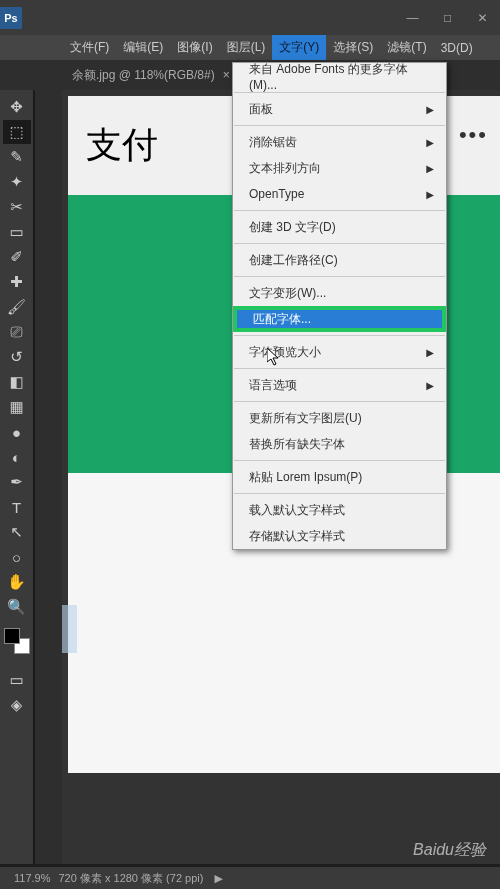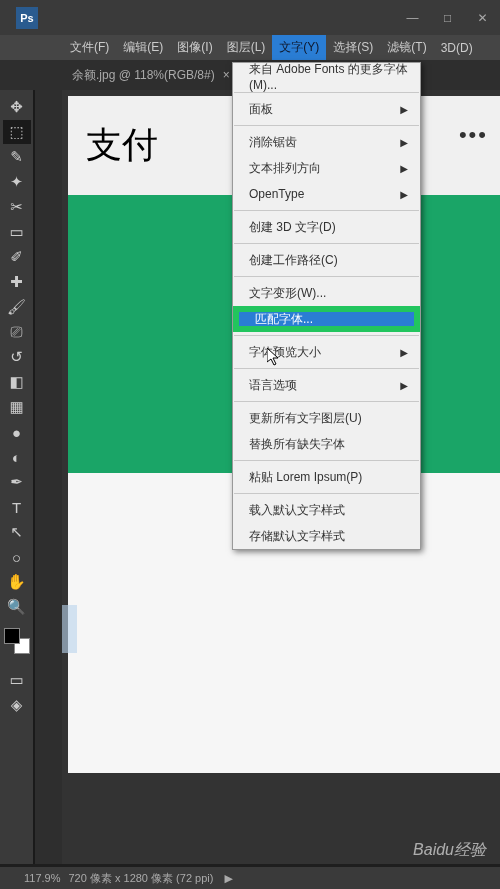--- a/index.html
+++ b/index.html
@@ -1,17 +1,17 @@
 <!DOCTYPE html>
 <html><head>
 <meta charset="utf-8">
 <style>
 *{margin:0;padding:0;box-sizing:border-box;font-family:"Microsoft YaHei",Arial,sans-serif;user-select:none}
 body{width:500px;height:889px;background:#1e1e1e;overflow:hidden;position:relative}
-.titlebar{height:35px;background:#3a3a3a;display:flex;align-items:center;padding-left:16px}
+.titlebar{height:35px;background:#3a3a3a;display:flex;align-items:center;padding-left:0}
 .ps-icon{width:22px;height:22px;background:#2a5b8f;color:#fff;font-size:11px;font-weight:bold;display:flex;align-items:center;justify-content:center;margin-right:8px}
 .winbtns{margin-left:auto;display:flex}
 .winbtn{width:35px;height:35px;display:flex;align-items:center;justify-content:center;color:#aaa;font-size:12px}
 .menubar{height:25px;background:#454545;display:flex;align-items:center;padding-left:63px;font-size:12px;color:#ccc}
 .menuitem{padding:0 7px;height:25px;display:flex;align-items:center}
 .menuitem.open{background:#2a7dd4;color:#0f172a}
 .filetab{height:30px;background:#2e2e2e;display:flex;align-items:center;padding-left:72px;font-size:12px;color:#aaa}
 .filetab .close{margin-left:8px}
 .workarea{display:flex;height:calc(100% - 115px)}
 .tools{width:34px;background:#3a3a3a;display:flex;flex-direction:column;align-items:center;padding-top:5px;border-right:1px solid #1a1a1a}
@@ -22,28 +22,28 @@
 .fg{position:absolute;width:16px;height:16px;background:#000;border:1px solid #888;z-index:2}
 .bg{position:absolute;right:0;bottom:0;width:16px;height:16px;background:#fff;border:1px solid #888}
 .qm{margin-top:14px}
 .canvas{flex:1;background:#333;position:relative;overflow:hidden}
 .canvas-inner{position:absolute;left:6px;top:6px;right:0;bottom:0}
 .hdr{height:99px;background:#f0f0f0;display:flex;align-items:center;padding-left:18px}
 .hdr-text{font-size:36px;color:#000;font-weight:400}
 .greenblock{height:278px;background:#1aa567}
 .whiteblock{height:300px;background:#f6f6f6;position:relative}
 .sel{position:absolute;left:-6px;top:132px;width:15px;height:48px;background:#b9d4ed;opacity:0.6}
-.dropdown{position:absolute;left:232px;top:62px;width:189px;background:#f0f0f0;border:1px solid #999;box-shadow:2px 2px 6px rgba(0,0,0,0.5);z-index:100;font-size:12px;color:#333}
+.dropdown{position:absolute;left:232px;top:62px;width:215px;background:#f0f0f0;border:1px solid #999;box-shadow:2px 2px 6px rgba(0,0,0,0.5);z-index:100;font-size:12px;color:#333}
 .dd-item{height:26px;display:flex;align-items:center;padding-left:16px;padding-right:12px;position:relative}
 .dd-item.hover{background:#2a7dd4;color:#fff}
-.dd-item.hl{border:6px solid #22c55e}
+.dd-item.hl{border:4px solid #22c55e}
 .dd-sep{height:1px;background:#c8c8c8;margin:3px 1px}
 .arrow{margin-left:auto;font-size:10px}
 .cursor{position:absolute;left:267px;top:348px;z-index:200;font-size:15px;color:#fff;text-shadow:0 0 2px #000}
-.statusbar{position:absolute;bottom:0;left:0;right:0;height:22px;background:#3a3a3a;color:#aaa;font-size:11px;display:flex;align-items:center;padding-left:24px}
+.statusbar{position:absolute;bottom:0;left:0;right:0;height:22px;background:#3a3a3a;color:#aaa;font-size:11px;display:flex;align-items:center;padding-left:14px}
 .arrow-sm{margin-left:3px}
 .watermark{position:absolute;right:14px;bottom:28px;color:#fff;opacity:0.6;font-size:16px;font-style:italic}
 .dots{position:absolute;right:12px;top:32px;color:#333;font-size:22px;letter-spacing:2px}
 </style>
 </head>
 <body>
 
 <div class="titlebar">
   <div class="ps-icon">Ps</div>
   <div class="winbtns">

